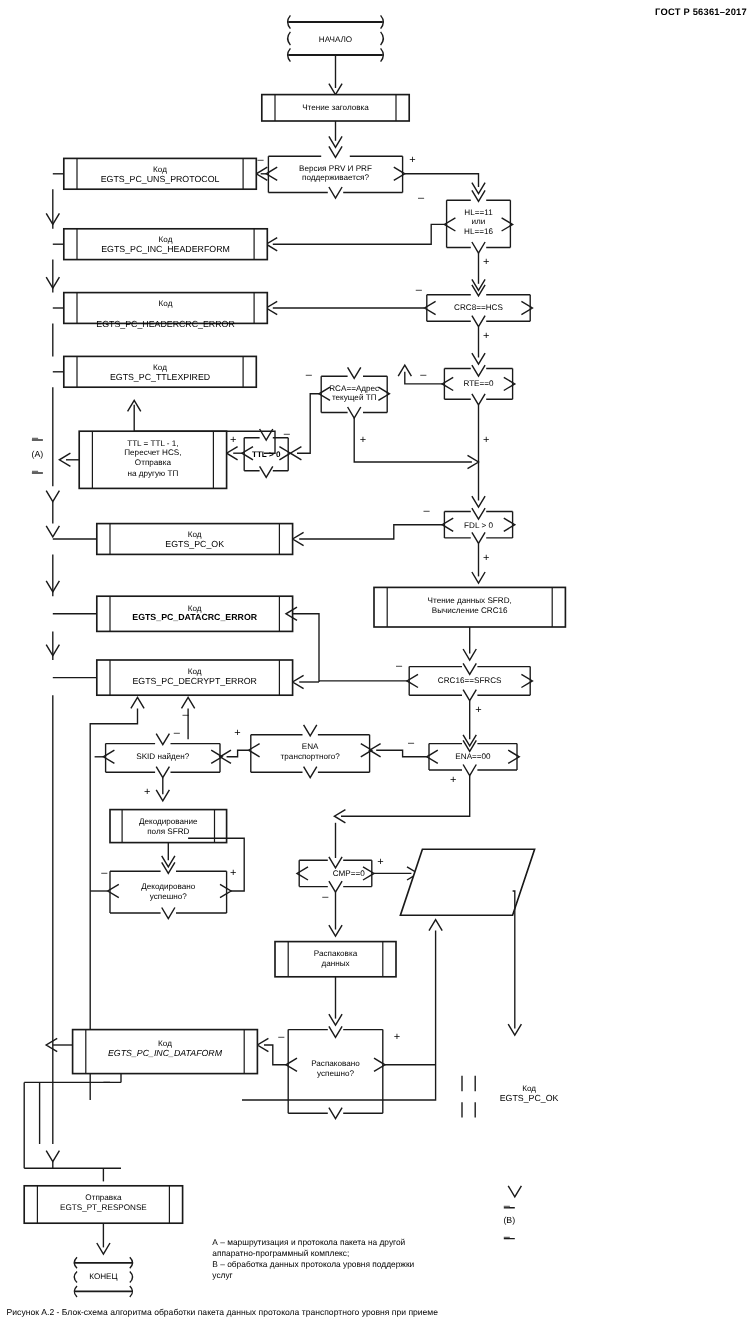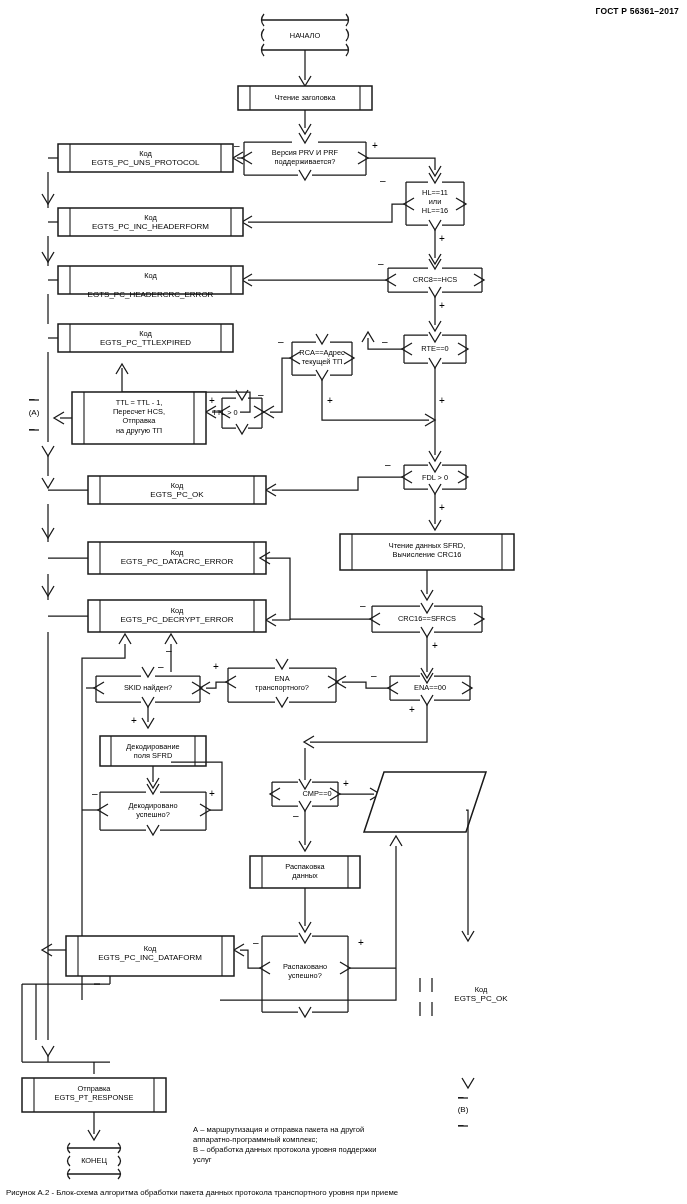--- a/index.html
+++ b/index.html
@@ -413,39 +413,39 @@
   <div class="lbl" style="left:58px;top:290px;width:185px;font-size:8px;">EGTS_PC_HEADERCRC_ERROR</div>
 
   <div class="lbl" style="left:404px;top:344px;width:62px;">RTE==0</div>
 
   <div class="lbl" style="left:58px;top:329px;width:175px;">Код</div>
   <div class="lbl" style="left:58px;top:338px;width:175px;font-size:8px;">EGTS_PC_TTLEXPIRED</div>
 
   <div class="lbl" style="left:290px;top:348px;width:64px;">RCA==Адрес
 текущей ТП</div>
 
-  <div class="lbl" style="left:205px;top:408px;width:40px;">TTL &gt; 0</div>
+  <div class="lbl" style="left:222px;top:408px;width:40px;font-weight:bold;">TTL &gt; 0</div>
 
   <div class="lbl" style="left:76px;top:398px;width:126px;">TTL = TTL - 1,
 Пересчет HCS,
 Отправка
 на другую ТП</div>
 
   <div class="lbl" style="left:18px;top:408px;width:32px;font-size:8px;">(A)</div>
 
   <div class="lbl" style="left:404px;top:473px;width:62px;">FDL &gt; 0</div>
 
   <div class="lbl" style="left:88px;top:481px;width:178px;">Код</div>
   <div class="lbl" style="left:88px;top:490px;width:178px;font-size:8px;">EGTS_PC_OK</div>
 
   <div class="lbl" style="left:340px;top:541px;width:174px;">Чтение данных SFRD,
 Вычисление CRC16</div>
 
   <div class="lbl" style="left:88px;top:548px;width:178px;">Код</div>
-  <div class="lbl" style="left:88px;top:557px;width:178px;font-size:8px;">EGTS_PC_DATACRC_ERROR</div>
+  <div class="lbl" style="left:88px;top:557px;width:178px;font-size:8px;font-weight:bold;">EGTS_PC_DATACRC_ERROR</div>
 
   <div class="lbl" style="left:372px;top:614px;width:110px;text-align:center;">CRC16==SFRCS</div>
 
   <div class="lbl" style="left:88px;top:606px;width:178px;">Код</div>
   <div class="lbl" style="left:88px;top:615px;width:178px;font-size:8px;">EGTS_PC_DECRYPT_ERROR</div>
 
   <div class="lbl" style="left:390px;top:683px;width:80px;">ENA==00</div>
 
   <div class="lbl" style="left:228px;top:674px;width:108px;">ENA
 транспортного?</div>
@@ -461,21 +461,21 @@
   <div class="lbl" style="left:272px;top:789px;width:90px;">CMP==0</div>
 
 
   <div class="lbl" style="left:250px;top:862px;width:110px;">Распаковка
 данных</div>
 
   <div class="lbl" style="left:262px;top:962px;width:86px;">Распаковано
 успешно?</div>
 
   <div class="lbl" style="left:66px;top:944px;width:168px;">Код</div>
-  <div class="lbl" style="left:66px;top:953px;width:168px;font-size:8px;">EGTS_PC_INC_DATAFORM</div>
+  <div class="lbl" style="left:66px;top:953px;width:168px;font-size:8px;font-style:italic;">EGTS_PC_INC_DATAFORM</div>
 
   <div class="lbl" style="left:438px;top:985px;width:86px;">Код</div>
   <div class="lbl" style="left:430px;top:994px;width:102px;font-size:8px;">EGTS_PC_OK</div>
 
   <div class="lbl" style="left:447px;top:1105px;width:32px;font-size:8px;">(B)</div>
 
   <div class="lbl" style="left:22px;top:1084px;width:144px;">Отправка
 EGTS_PT_RESPONSE</div>
 
   <div class="lbl" style="left:68px;top:1156px;width:52px;">КОНЕЦ</div>
@@ -506,20 +506,20 @@
   <div class="sgn" style="left:131px;top:716px;">+</div>
   <div class="sgn" style="left:92px;top:789px;">–</div>
   <div class="sgn" style="left:209px;top:789px;">+</div>
   <div class="sgn" style="left:343px;top:779px;">+</div>
   <div class="sgn" style="left:293px;top:811px;">–</div>
   <div class="sgn" style="left:253px;top:938px;">–</div>
   <div class="sgn" style="left:358px;top:938px;">+</div>
   <div class="sgn" style="left:458px;top:1092px;">–</div>
   <div class="sgn" style="left:458px;top:1120px;">–</div>
 
-  <div class="note" style="left:193px;top:1125px;">А – маршрутизация и отправка пакета на другой</div>
+  <div class="note" style="left:193px;top:1125px;">А – маршрутизация и протокола пакета на другой</div>
   <div class="note" style="left:193px;top:1135px;">аппаратно-программный комплекс;</div>
   <div class="note" style="left:193px;top:1145px;">В – обработка данных протокола уровня поддержки</div>
   <div class="note" style="left:193px;top:1155px;">услуг</div>
 
   <div class="cap" style="left:6px;top:1188px;">Рисунок А.2 - Блок-схема алгоритма обработки пакета данных протокола транспортного уровня при приеме</div>
 
 </div>
 
 </body></html>

